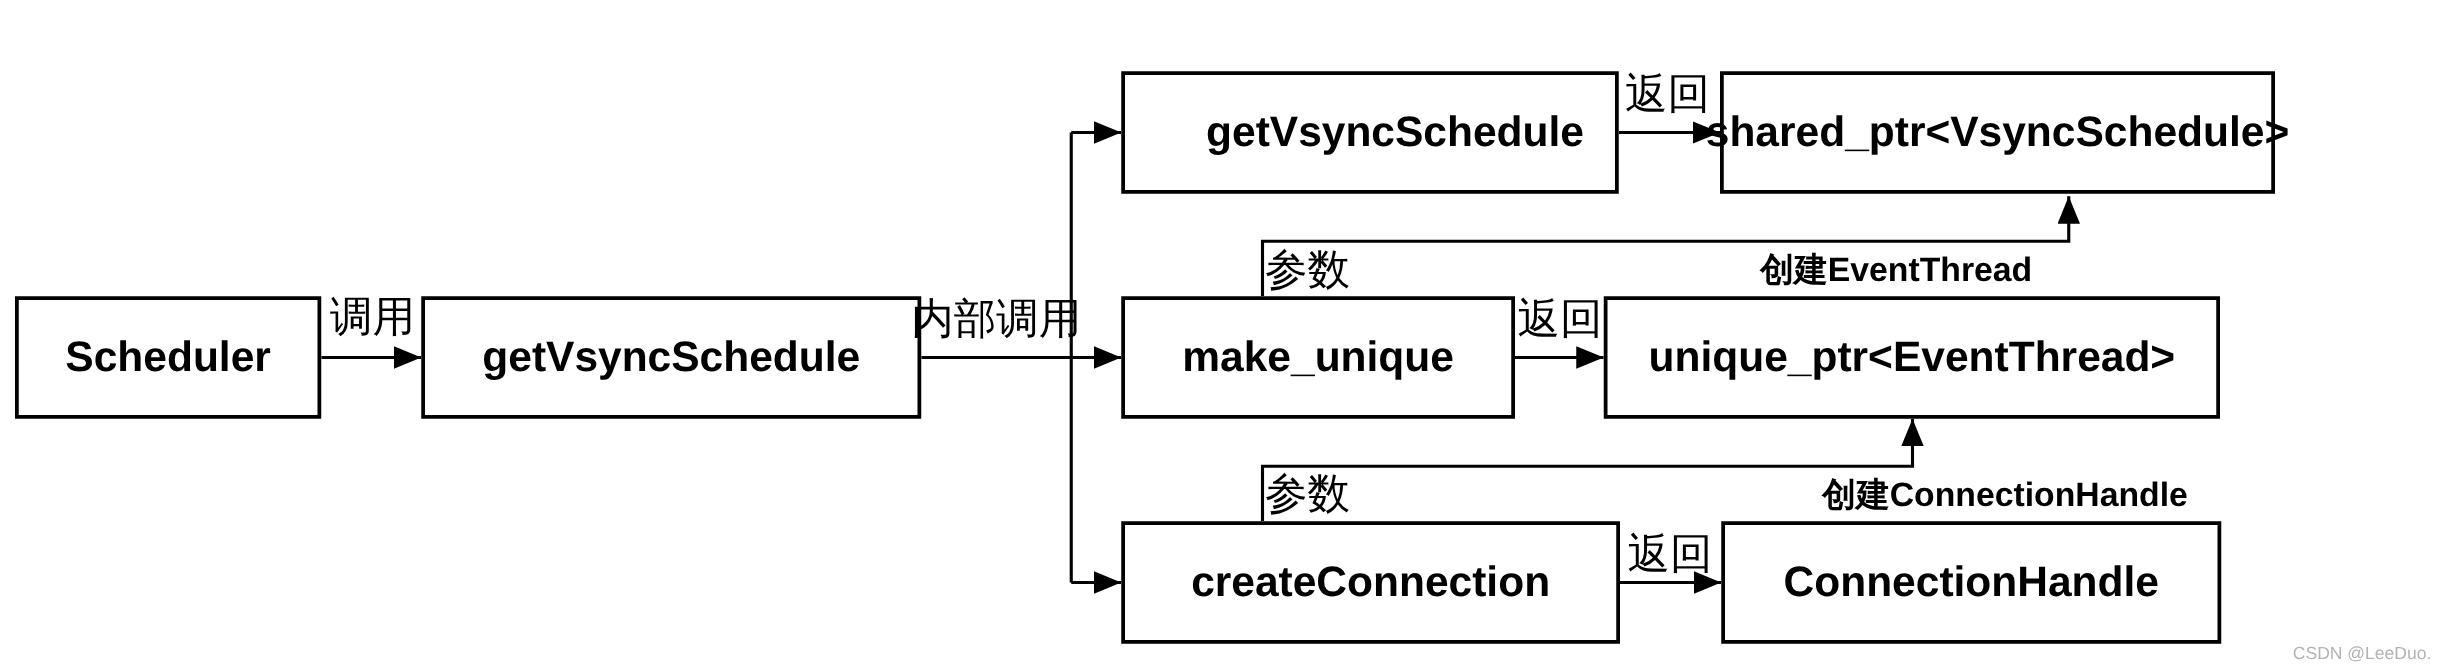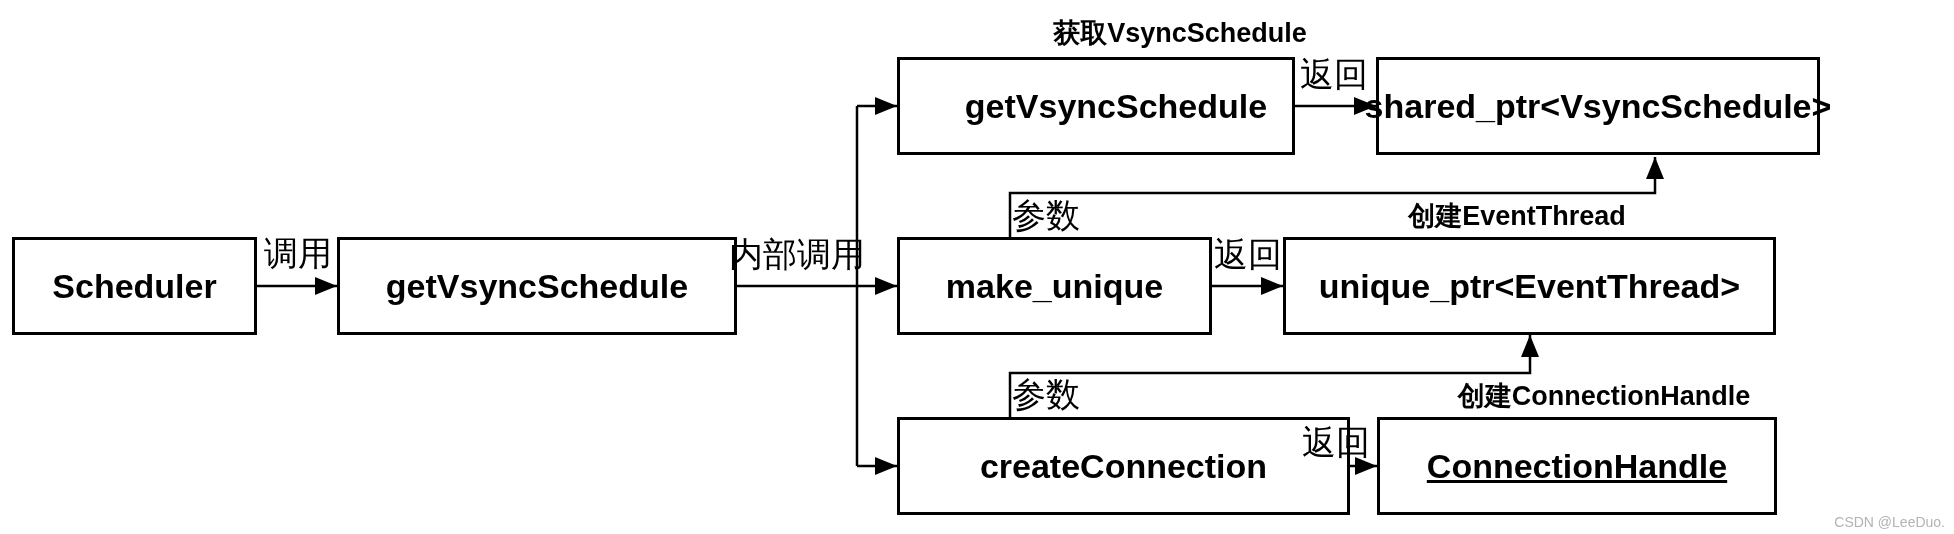--- a/index.html
+++ b/index.html
@@ -58,22 +58,22 @@
     color: #b3b3b3;
     white-space: nowrap;
   }
   
   #n-scheduler        { left: 12px;   top: 237px; width: 245px; height: 98px; }
   #n-createEventThread{ left: 337px;  top: 237px; width: 400px; height: 98px; }
   #n-getVsyncSchedule { left: 897px;  top: 57px;  width: 398px; height: 98px; padding-left: 40px; }
   #n-sharedPtr        { left: 1376px; top: 57px;  width: 444px; height: 98px; }
   #n-makeUnique       { left: 897px;  top: 237px; width: 315px; height: 98px; }
   #n-uniquePtr        { left: 1283px; top: 237px; width: 493px; height: 98px; }
-  #n-createConnection { left: 897px;  top: 417px; width: 453px; height: 98px; }
-  #n-connectionHandle { left: 1377px; top: 417px; width: 400px; height: 98px; text-decoration: underline; }
+  #n-createConnection { left: 897px;  top: 417px; width: 399px; height: 98px; }
+  #n-connectionHandle { left: 1377px; top: 417px; width: 400px; height: 98px; }
   
   #l-call        { left: 298px;  top: 254px; }
   #l-internal    { left: 797px;  top: 255px; }
   #l-ret-top     { left: 1334px; top: 75px;  }
   #l-ret-mid     { left: 1248px; top: 255px; }
   #l-ret-bottom  { left: 1336px; top: 443px; }
   #l-param-top   { left: 1046px; top: 216px; }
   #l-param-bottom{ left: 1046px; top: 395px; }
   #c-getVsync    { left: 1180px; top: 33px;  }
   #c-eventThread { left: 1517px; top: 216px; }
@@ -114,18 +114,17 @@
   <div class="node" id="n-connectionHandle">ConnectionHandle</div>
 
   <div class="edge-label" id="l-call">调用</div>
   <div class="edge-label" id="l-internal">内部调用</div>
   <div class="edge-label" id="l-ret-top">返回</div>
   <div class="edge-label" id="l-ret-mid">返回</div>
   <div class="edge-label" id="l-ret-bottom">返回</div>
   <div class="edge-label" id="l-param-top">参数</div>
   <div class="edge-label" id="l-param-bottom">参数</div>
 
-  <div class="caption" id="c-getVsync">获取VsyncSchedule</div>
   <div class="caption" id="c-eventThread">创建EventThread</div>
   <div class="caption" id="c-connHandle">创建ConnectionHandle</div>
 
   <div class="watermark">CSDN @LeeDuo.</div>
 </div>
 
 </body></html>

